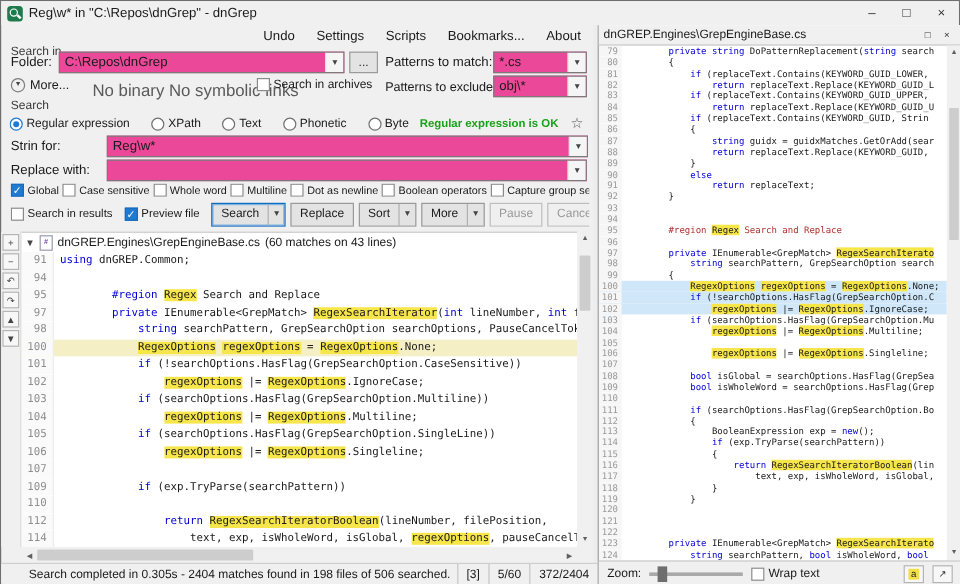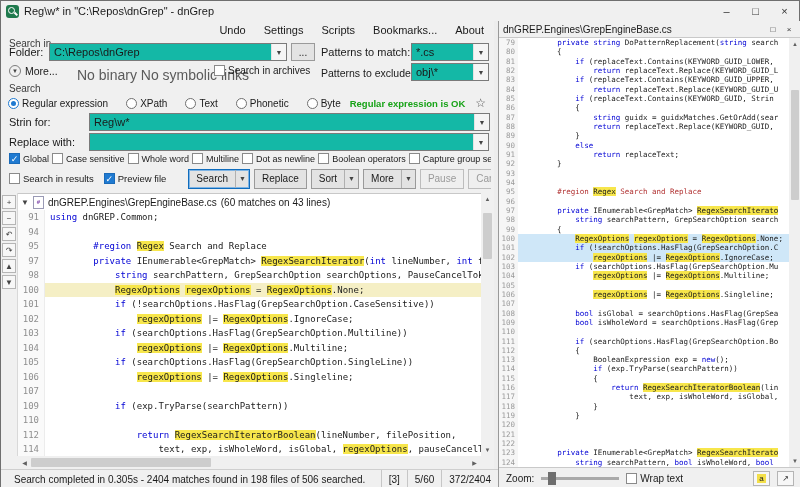--- a/index.html
+++ b/index.html
@@ -17,21 +17,21 @@
   .win-btn{width:29px;display:flex;align-items:center;justify-content:center;font-size:11px;color:#333}
 
   
   .menubar{position:absolute;top:20px;left:0;width:497px;height:17px;display:flex;justify-content:flex-end;gap:18px;padding-right:14px;align-items:center}
   .menu-item{font-size:11px;white-space:nowrap}
 
   .label{position:absolute;font-size:11px;white-space:nowrap}
   .sec-label{position:absolute;font-size:10px;color:#3a3a3a;white-space:nowrap}
 
   
-  .combo{position:absolute;height:18px;background:#14b8a6;border:1px solid #7a7a7a;display:flex;align-items:center;font-size:11px}
+  .combo{position:absolute;height:18px;background:#ec4899;border:1px solid #7a7a7a;display:flex;align-items:center;font-size:11px}
   .combo .val{flex:1;padding:0 4px;white-space:nowrap;overflow:hidden}
   .combo .arrow{width:15px;height:100%;display:flex;align-items:center;justify-content:center;font-size:7px;color:#444;border-left:1px solid #e3e3e3;background:#f5f5f5;flex:none}
   .pushbtn{background:#e3e3e3;border:1px solid #9a9a9a;display:flex;align-items:center;justify-content:center;font-size:10px;white-space:nowrap}
 
   
   .cb{display:inline-flex;align-items:center;gap:3px;white-space:nowrap}
   .cb .box{width:11px;height:11px;border:1px solid #8a8a8a;background:#fff;display:inline-flex;align-items:center;justify-content:center;font-size:9px;color:#fff;flex:none}
   .cb.on .box{background:#1f7ad1;border-color:#1a6ab8}
   .radio{display:inline-flex;align-items:center;gap:3px;white-space:nowrap}
   .rdot{width:11px;height:11px;border:1px solid #707070;border-radius:50%;background:#fff;position:relative;flex:none}
@@ -49,21 +49,21 @@
   .validation{font-size:9.5px;font-weight:bold;color:var(--validation-ok,#17a317);margin-left:4px;white-space:nowrap;flex:none}
   .spacer{flex:1}
   .icon-star{font-size:12px;color:#555;flex:none}
   .icon-plus{font-size:12px;font-weight:bold;color:#0a7a6a;flex:none}
   .btn-test{width:72px;height:17px;flex:none;border-color:#5a5a5a}
 
   
   .opts-row{position:absolute;left:8px;top:152px;width:482px;display:flex;align-items:center;gap:3px;overflow:hidden}
   .opts-row .cb{font-size:9px}
   
-  .act-row{position:absolute;left:8px;top:167px;width:482px;height:21px;display:flex;align-items:center;gap:16px;overflow:hidden}
+  .act-row{position:absolute;left:8px;top:167px;width:482px;height:21px;display:flex;align-items:center;gap:4px;overflow:hidden}
   .act-row .cb{font-size:9.5px;margin-right:2px}
   .btn{height:20px;background:#e3e3e3;border:1px solid #9a9a9a;display:flex;align-items:center;font-size:10px;flex:none}
   .btn .btxt{padding:0 7px;white-space:nowrap}
   .btn.primary{border-color:#0f6cbd;box-shadow:inset 0 0 0 1px #7fb4e4}
   .btn.disabled{color:#9a9a9a;background:#efefef;border-color:#bdbdbd}
   .bsep{width:1px;align-self:stretch;background:#b0b0b0}
   .barrow{width:13px;text-align:center;font-size:7px;color:#444}
 
   
   .side-toolbar{position:absolute;left:0;top:192px;width:17px;height:263px;background:#f0f0f0;border-right:1px solid #d8d8d8;display:flex;flex-direction:column;align-items:center;padding-top:2px;gap:2px}
@@ -86,21 +86,21 @@
   .vthumb{width:9px;background:#cdcdcd;border-radius:1px}
   .hscroll{position:absolute;left:17px;top:455px;width:463px;height:13px;background:#f0f0f0;display:flex;align-items:center}
   .hscroll .sarrow{width:13px;height:100%;display:flex;align-items:center;justify-content:center;font-size:6px;color:#606060}
   .hthumb{height:9px;width:180px;background:#cdcdcd;border-radius:1px}
   .tree-vscroll{left:480px;top:192px;width:13px;height:263px}
   .tree-vscroll .vthumb{height:46px;margin-top:8px}
   .splitter{position:absolute;left:493px;top:20px;width:4px;height:467px;background:#ededed}
 
   
   .statusbar{position:absolute;left:0;top:468px;width:497px;height:19px;background:#f0f0f0;border-top:1px solid #cfcfcf;display:flex;align-items:center;font-size:10px}
-  .status-msg{padding-left:13px;flex:1;white-space:nowrap;overflow:hidden}
+  .status-msg{padding-left:23px;flex:1;white-space:nowrap;overflow:hidden}
   .sseg{border-left:1px solid #c6c6c6;padding:0 7px;height:100%;display:flex;align-items:center;white-space:nowrap}
 
   
   .preview{position:absolute;left:497px;top:20px;width:303px;height:467px;background:#fff;border-left:1px solid #999}
   .preview-header{height:17px;background:#f0f0f0;border-bottom:1px solid #c9c9c9;display:flex;align-items:center;font-size:10px;padding:0 4px;white-space:nowrap;overflow:hidden}
   .ph-title{flex:1;overflow:hidden;white-space:nowrap}
   .ph-btn{width:16px;height:13px;display:flex;align-items:center;justify-content:center;font-size:8px;color:#333;flex:none}
   .preview-code{position:absolute;top:17px;left:0;right:12px;bottom:21px;overflow:hidden}
   .prow{display:flex;height:9.33px;line-height:9.3px;font-family:"DejaVu Sans Mono",monospace;font-size:7.5px;white-space:pre;overflow:hidden}
   .prow .ln{width:19px;min-width:19px;text-align:right;padding-right:3px;color:#9a9a9a;background:#f6f6f6}

